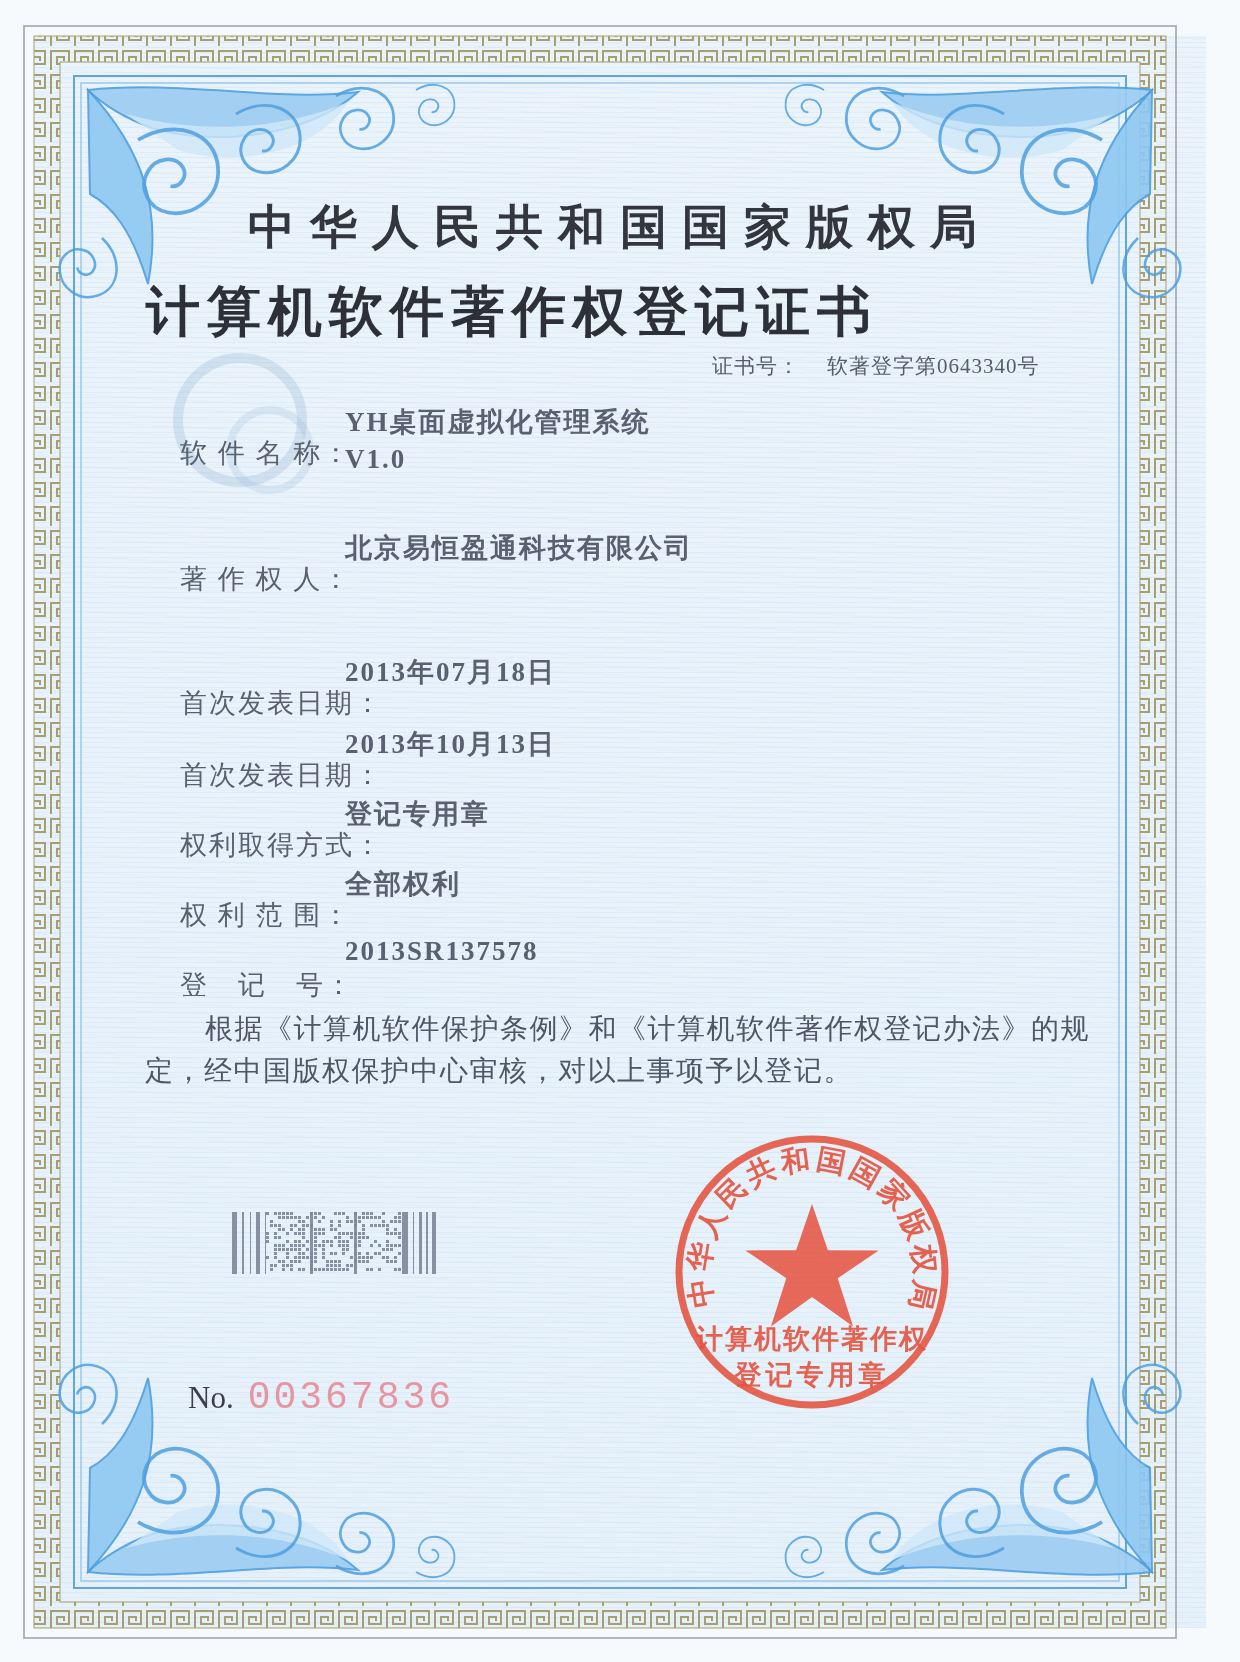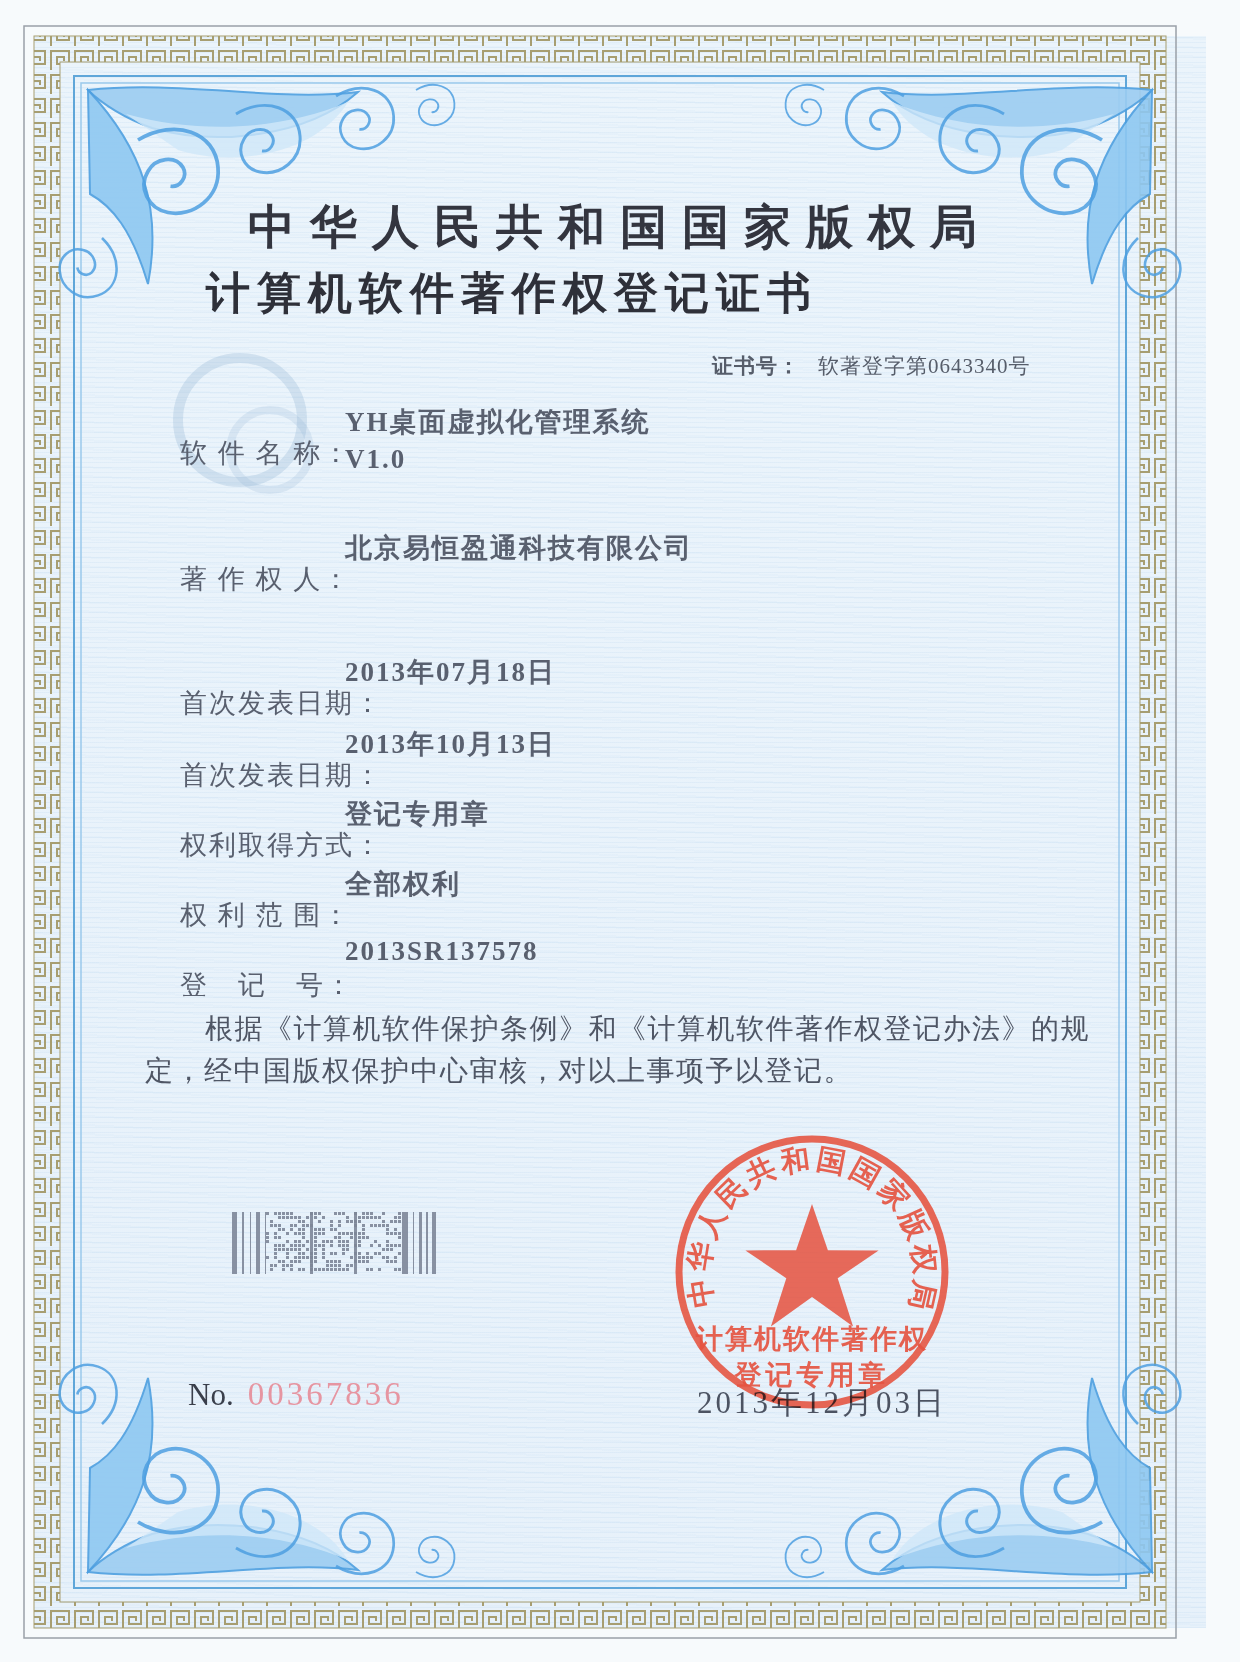--- a/index.html
+++ b/index.html
@@ -17,27 +17,27 @@
     z-index:0;
   }
   .frame-svg{position:absolute;left:0;top:0;z-index:1;}
   .content{position:absolute;left:0;top:0;width:1240px;height:1662px;z-index:2;}
 
   .authority-title{
     position:absolute;left:0;top:196px;width:1240px;text-align:center;
     font-size:47px;font-weight:bold;color:#33353f;letter-spacing:15px;
   }
   .cert-title{
-    position:absolute;left:0;top:264px;width:1024px;text-align:center;
-    font-size:44px;font-weight:bold;color:#2e3039;letter-spacing:7px;
+    position:absolute;left:0;top:276px;width:1024px;text-align:center;
+    font-size:54px;font-weight:bold;color:#2e3039;letter-spacing:7px;
   }
   .cert-no-line{
     position:absolute;left:712px;top:352px;font-size:21px;color:#565d6a;letter-spacing:1px;
   }
-  .cert-no-line .lbl{margin-right:18px;font-weight:bold;}
+  .cert-no-line .lbl{margin-right:27px;}
 
   .field-row{position:absolute;left:145px;font-size:27px;color:#59606f;letter-spacing:2px;white-space:pre;}
   .field-row .value{position:absolute;left:200px;top:0;letter-spacing:2px;white-space:pre;font-weight:bold;}
   .row-software{top:404px;}
   .row-software .value2{position:absolute;left:200px;top:40px;}
   .row-owner{top:530px;}
   .row-devdate{top:654px;}
   .row-pubdate{top:726px;}
   .row-acq{top:796px;}
   .row-scope{top:866px;}
@@ -53,21 +53,21 @@
 
   .seal{position:absolute;left:672px;top:1132px;z-index:5;mix-blend-mode:multiply;opacity:.92;}
   .issue-date{
     position:absolute;left:697px;top:1382px;z-index:4;
     font-size:31px;color:#4c5362;letter-spacing:3px;
   }
   .serial{
     position:absolute;left:188px;top:1376px;z-index:4;font-size:31px;color:#3a3f4b;
   }
   .serial .num{
-    font-family:Liberation Serif, serif;color:#e695a1;font-size:33px;
+    font-family:Liberation Mono, monospace;color:#e695a1;font-size:38px;
     letter-spacing:3px;margin-left:14px;
   }
   .watermark{position:absolute;left:150px;top:330px;z-index:1;}
 </style>
 </head>
 <body>
 
 <div class="paper-texture"></div>
 
 <svg class="frame-svg" width="1240" height="1662" viewBox="0 0 1240 1662">
@@ -428,19 +428,18 @@
     <circle cx="140" cy="140" r="133" fill="none" stroke="#e5432e" stroke-width="7" opacity="0.88"></circle>
     <polygon points="140,72 155.9,118.2 206.6,118.4 165.7,146.3 181.1,194.6 140,165 98.9,194.6 114.3,146.3 73.4,118.4 124.1,118.2" fill="#e5432e" opacity="0.85"></polygon>
     <path id="sealArc" d="M 43 175 A 103 103 0 1 1 237 175" fill="none"></path>
     <text font-size="29" font-weight="bold" fill="#e5432e" opacity="0.9" letter-spacing="4" font-family="Liberation Serif, DejaVu Serif, serif">
       <textPath href="#sealArc" startOffset="2">中华人民共和国国家版权局</textPath>
     </text>
     <text x="140" y="216" text-anchor="middle" font-size="27" font-weight="bold" fill="#e5432e" opacity="0.9" letter-spacing="2" font-family="Liberation Serif, DejaVu Serif, serif">计算机软件著作权</text>
     <text x="140" y="252" text-anchor="middle" font-size="27" font-weight="bold" fill="#e5432e" opacity="0.9" letter-spacing="4" font-family="Liberation Serif, DejaVu Serif, serif">登记专用章</text>
   </svg>
 
-  <div class="issue-date">2013年12月03日</div>
 
   <div class="serial">
     <span>No.</span><span class="num">00367836</span>
   </div>
 
 </div>
 
 </body></html>

